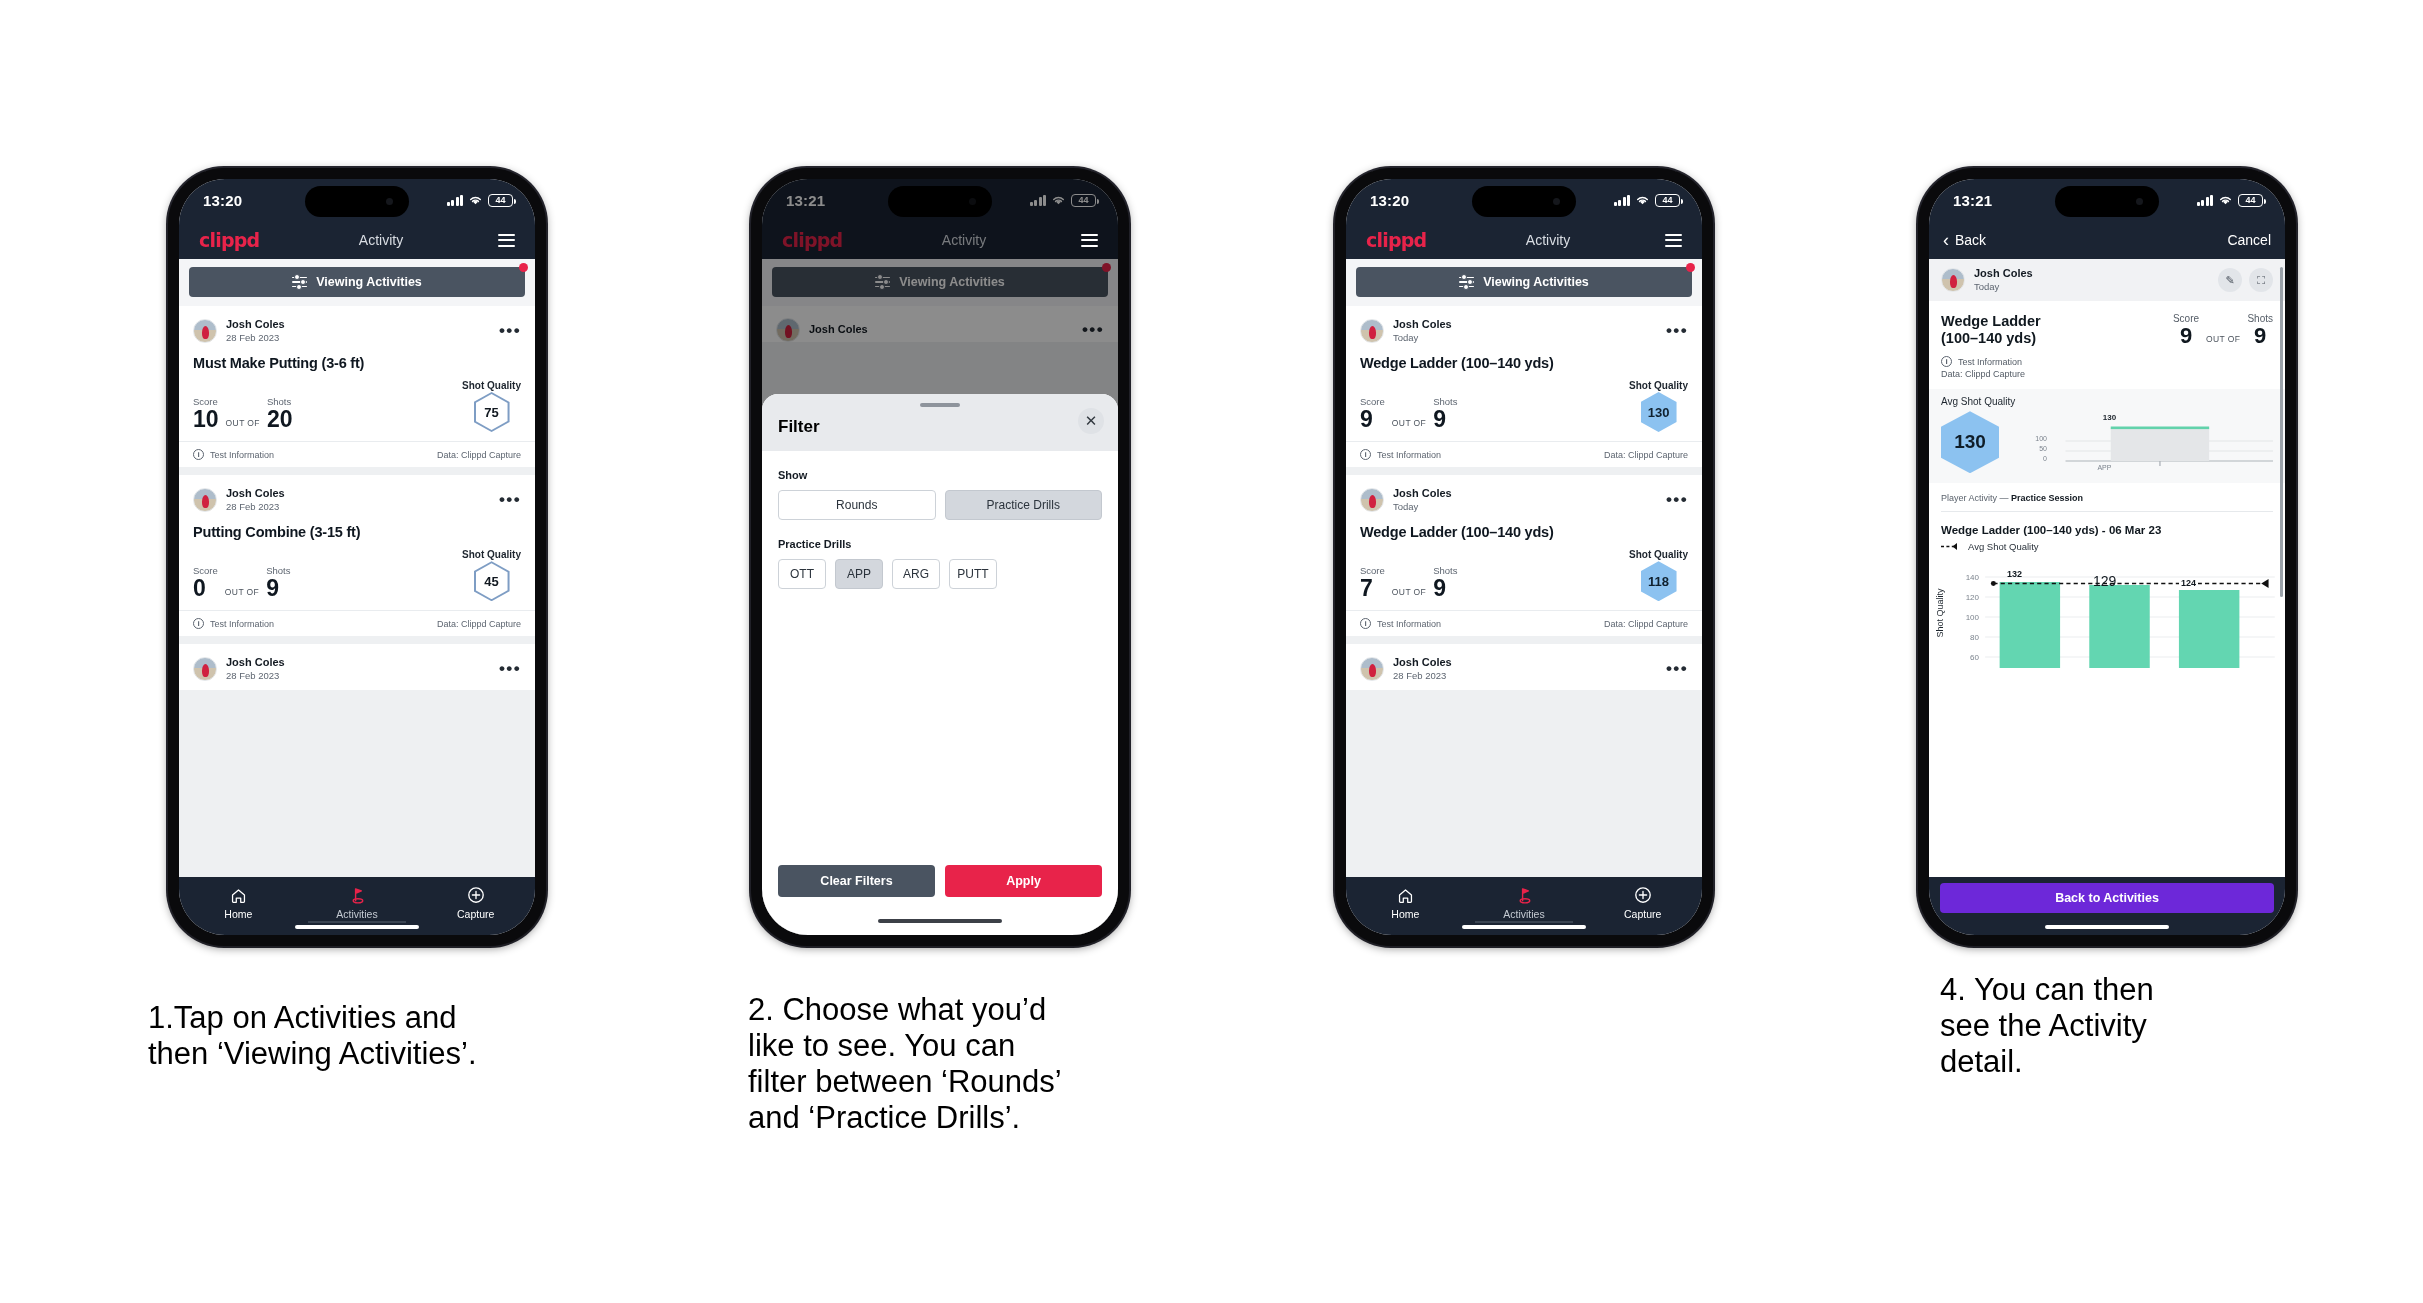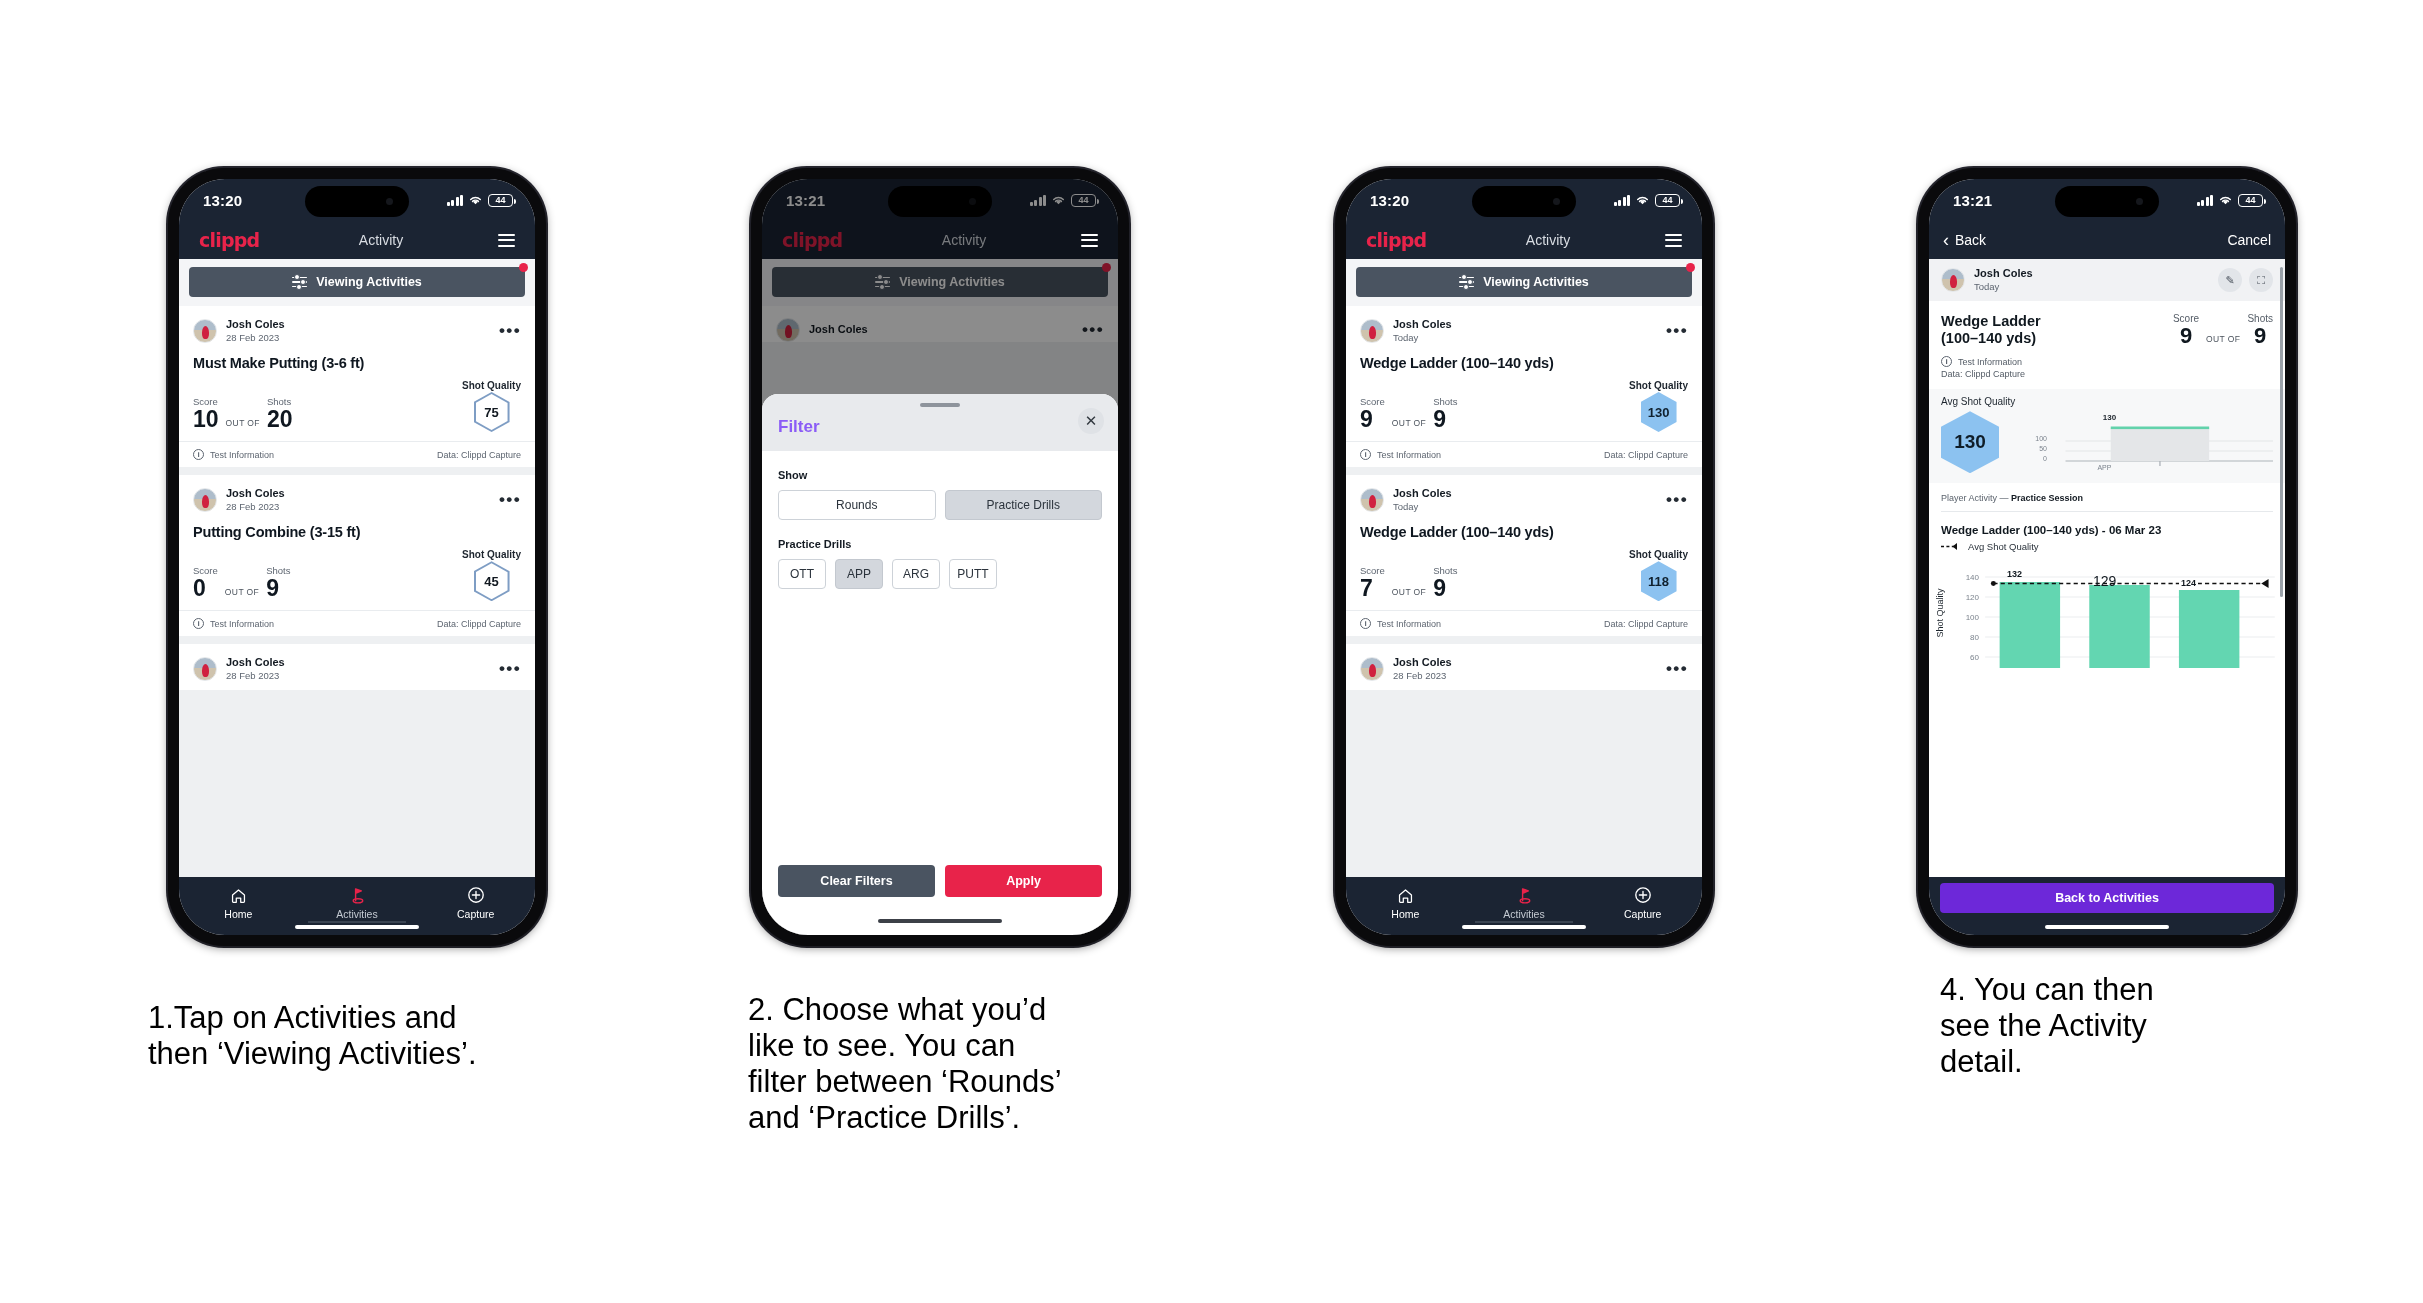--- a/index.html
+++ b/index.html
@@ -157,21 +157,21 @@
 
   
   .dimmer { position:absolute; inset:0; background:rgba(0,0,0,.45); }
   .sheet {
     position:absolute; left:0; right:0; bottom:0; top:215px;
     background:#fff; border-radius:16px 16px 46px 46px;
     display:flex; flex-direction:column; overflow:hidden;
   }
   .sheet-head { background:#e8eaed; padding:9px 0 14px; position:relative; }
   .grabber { width:40px;height:4px;background:#8e949c;border-radius:3px;margin:0 auto 10px;}
-  .sheet-title { font-size:17px; font-weight:bold; color:#8b5cf6; padding-left:16px;}
+  .sheet-title { font-size:17px; font-weight:bold; color:#000000; padding-left:16px;}
   .closebtn {
     position:absolute; right:14px; top:14px; width:26px;height:26px;border-radius:50%;
     background:#dfe2e6; display:flex;align-items:center;justify-content:center;
     font-size:15px; color:#31383f;
   }
   .sheet-body { padding:18px 16px 0; flex:1 1 auto; }
   .sect-lab { font-size:11px; font-weight:bold; color:#141b23; margin-bottom:9px;}
   .chiprow { display:flex; gap:9px; margin-bottom:18px; }
   .chip {
     border:1px solid #cdd2d8; border-radius:4px; background:#fff;

